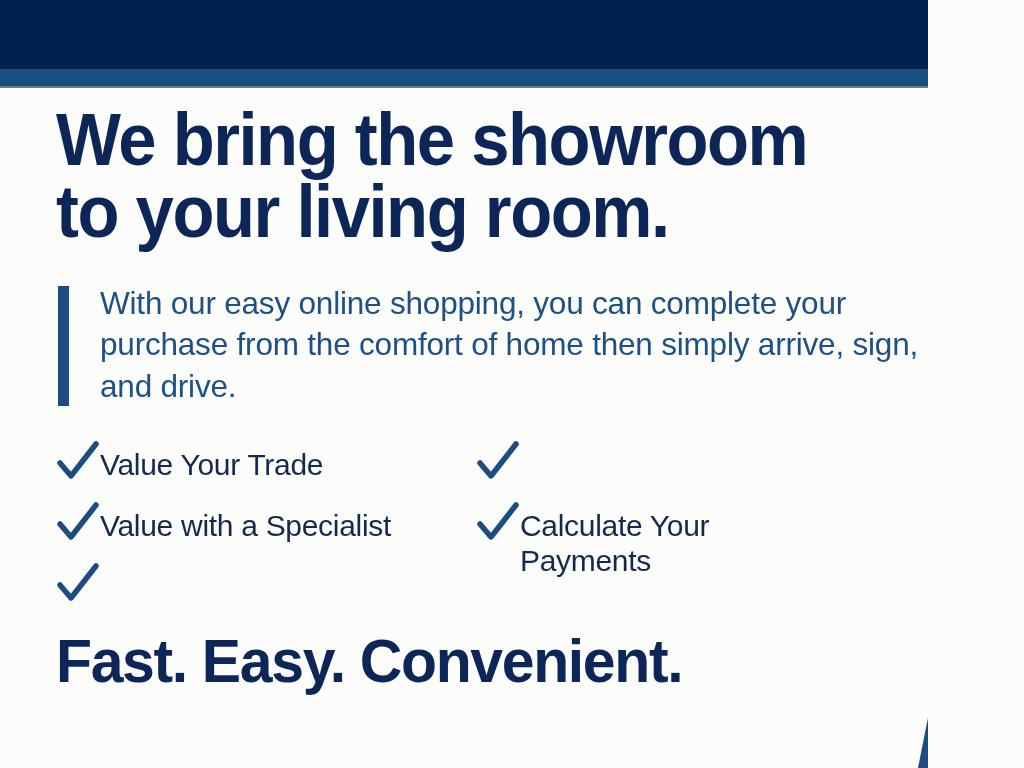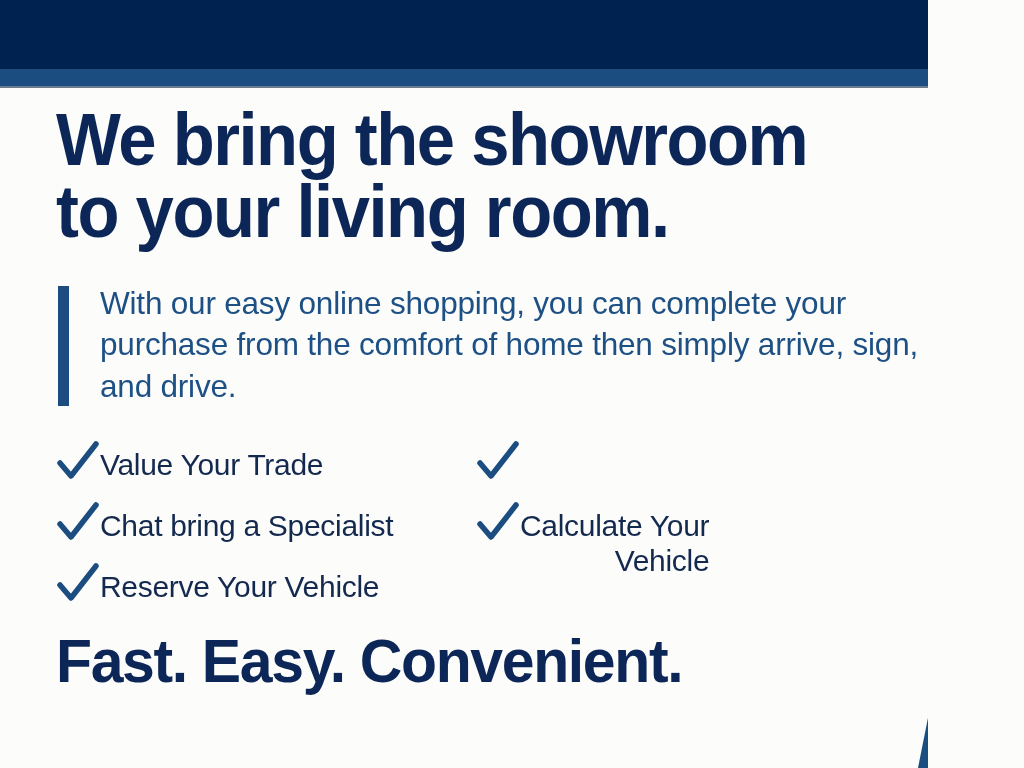--- a/index.html
+++ b/index.html
@@ -104,21 +104,20 @@
     position:absolute;
     top:0;
   }
   .feat-col.left  { left:0px;   width:420px; }
   .feat-col.right { left:420px; width:420px; }
 
   .feat {
     position:absolute;
     display:flex;
     align-items:flex-start;
-    text-align:right;
   }
   .check {
     flex:0 0 auto;
     width:44px;
     height:44px;
     margin-right:0px;
     margin-top:-4px;
   }
   .feat-label {
     color:#14294E;
@@ -180,30 +179,29 @@
         </span>
         <span class="feat-label">Value Your Trade</span>
       </div>
 
       <div class="feat" style="top:61px;left:0px;">
         <span class="check">
           <svg viewBox="0 0 44 44" width="44" height="44">
             <path d="M4 23 L15 36 L40 4" fill="none" stroke="#1B4D80" stroke-width="5.5" stroke-linecap="round" stroke-linejoin="round"></path>
           </svg>
         </span>
-        <span class="feat-label">Chat bring a Specialist</span>
+        <span class="feat-label">Value with a Specialist</span>
       </div>
 
       <div class="feat" style="top:122px;left:0px;">
         <span class="check">
           <svg viewBox="0 0 44 44" width="44" height="44">
             <path d="M4 23 L15 36 L40 4" fill="none" stroke="#1B4D80" stroke-width="5.5" stroke-linecap="round" stroke-linejoin="round"></path>
           </svg>
         </span>
-        <span class="feat-label">Reserve Your Vehicle</span>
       </div>
 
     </div>
 
     <div class="feat-col right">
 
       <div class="feat" style="top:0px;left:0px;">
         <span class="check">
           <svg viewBox="0 0 44 44" width="44" height="44">
             <path d="M4 23 L15 36 L40 4" fill="none" stroke="#1B4D80" stroke-width="5.5" stroke-linecap="round" stroke-linejoin="round"></path>
@@ -211,21 +209,21 @@
         </span>
       </div>
 
       <div class="feat" style="top:61px;left:0px;">
         <span class="check">
           <svg viewBox="0 0 44 44" width="44" height="44">
             <path d="M4 23 L15 36 L40 4" fill="none" stroke="#1B4D80" stroke-width="5.5" stroke-linecap="round" stroke-linejoin="round"></path>
           </svg>
         </span>
         <span class="feat-label">Calculate Your
-Vehicle</span>
+Payments</span>
       </div>
 
     </div>
   </div>
 
   <div class="tagline">Fast. Easy. Convenient.</div>
 
 </div>
 
 </body></html>

